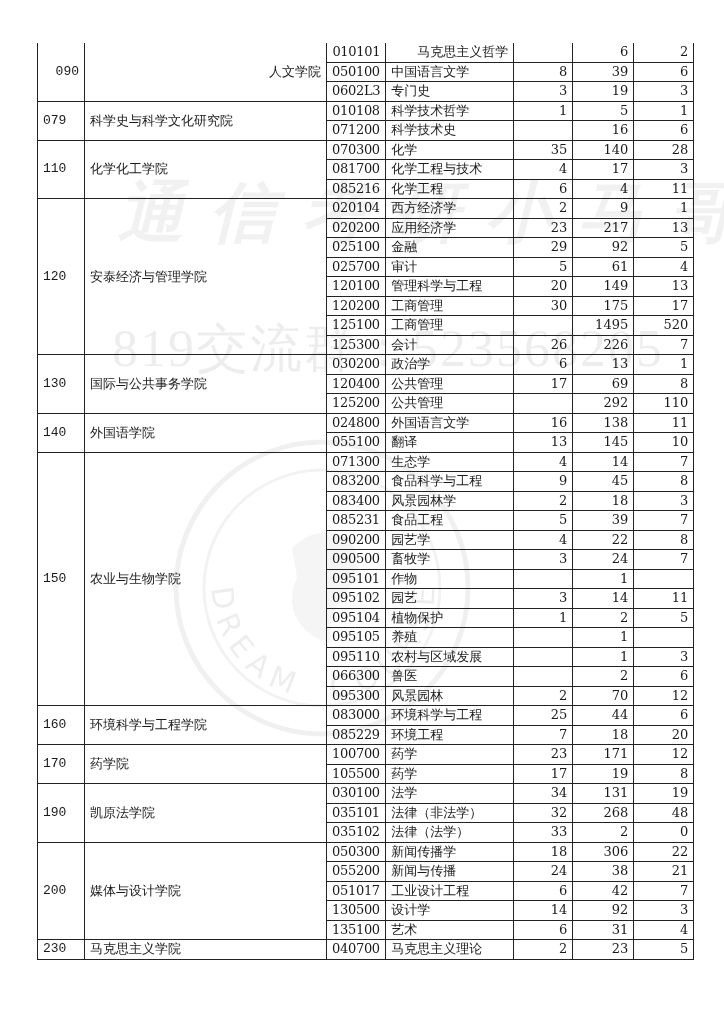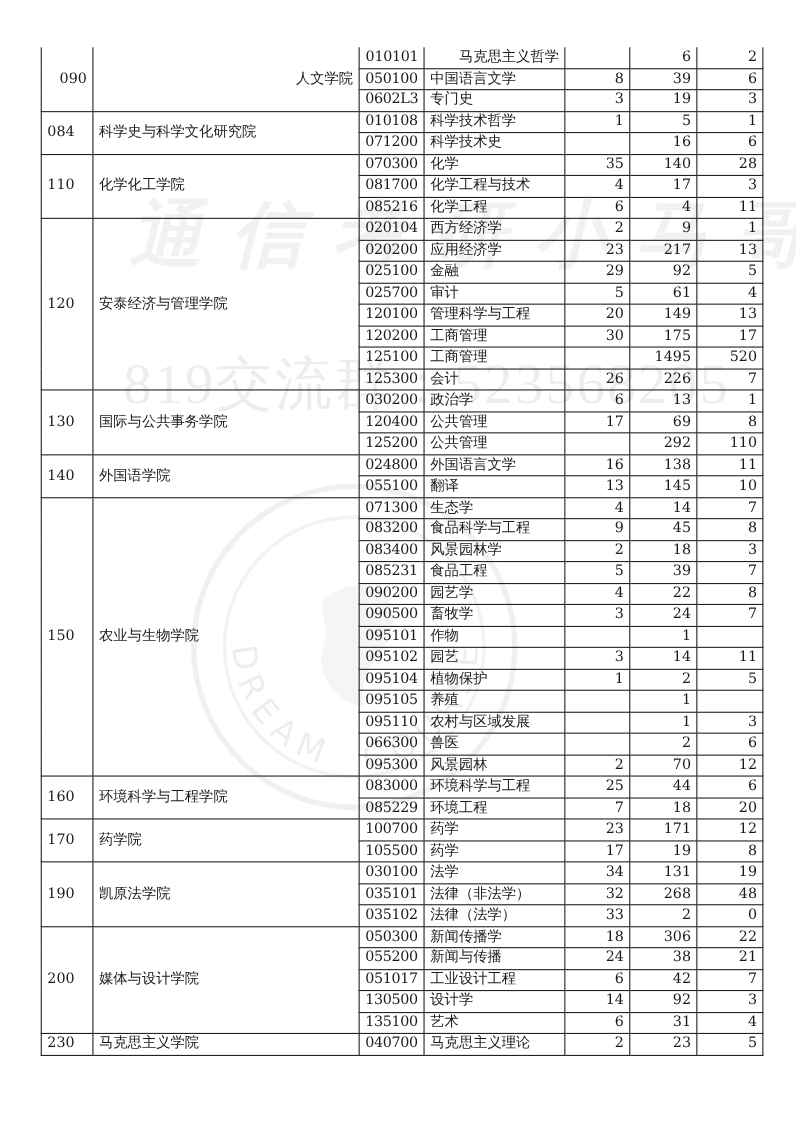--- a/index.html
+++ b/index.html
@@ -10,21 +10,21 @@
               color:rgba(0,0,0,0.055); font-weight:bold; font-style:italic;
               font-family:"DejaVu Serif",serif; white-space:nowrap; }
   .wm-group { left:112px; top:314px; font-size:52px; letter-spacing:2px;
               color:rgba(0,0,0,0.07); font-family:Liberation Serif, serif; white-space:nowrap; }
   .wm-stamp { left:172px; top:438px; width:300px; height:300px; }
   table.t { position:absolute; left:37px; top:43px; border-collapse:collapse;
             z-index:2; table-layout:fixed; font-size:13px; }
   table.t td { height:18.5px; padding:0 5px; border:1px solid #222; line-height:18px;
                white-space:nowrap; overflow:hidden; background:transparent; }
   table.t tr:first-child td { border-top:none;text-align:right; }
-  td.c-code { width:36px; }
+  td.c-code { width:36px;font-family:Liberation Mono, monospace; }
   td.c-name { width:231px; }
   td.c-mcode { width:47px; font-family:"DejaVu Serif",serif; letter-spacing:-0.3px; }
   td.c-mname { width:117px; }
   td.c-num { width:48px; text-align:right; }
   td.c-num2 { width:50px; text-align:right; }
   td.c-num3 { width:49px; text-align:right; }
   tr.grp-start td { border-top:1.6px solid #555; }
   td.c-code, td.c-name { vertical-align:middle; }
 </style>
 </head>
@@ -67,21 +67,21 @@
         <td class="c-num3">6</td>
       </tr>
       <tr>
         <td class="c-mcode">0602L3</td>
         <td class="c-mname">专门史</td>
         <td class="c-num">3</td>
         <td class="c-num2">19</td>
         <td class="c-num3">3</td>
       </tr>
       <tr class="grp-start">
-        <td class="c-code" rowspan="2">084</td>
+        <td class="c-code" rowspan="2">079</td>
         <td class="c-name" rowspan="2">科学史与科学文化研究院</td>
         <td class="c-mcode">010108</td>
         <td class="c-mname">科学技术哲学</td>
         <td class="c-num">1</td>
         <td class="c-num2">5</td>
         <td class="c-num3">1</td>
       </tr>
       <tr>
         <td class="c-mcode">071200</td>
         <td class="c-mname">科学技术史</td>

